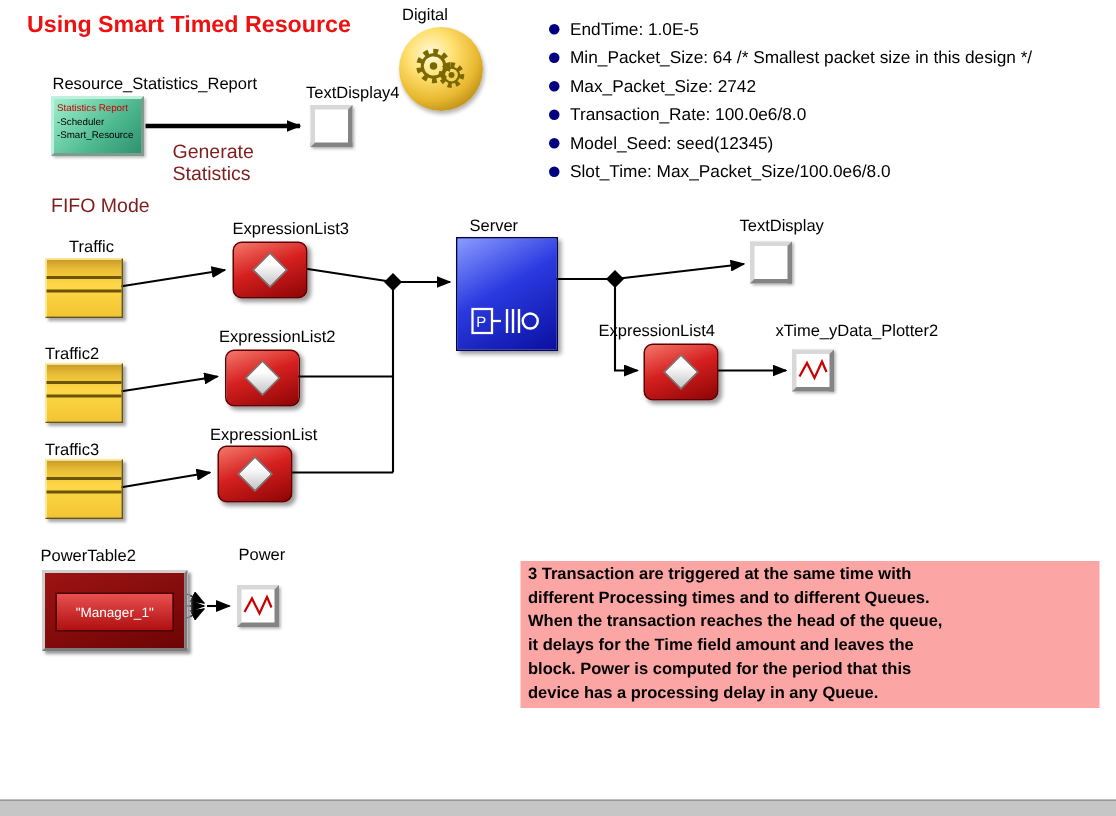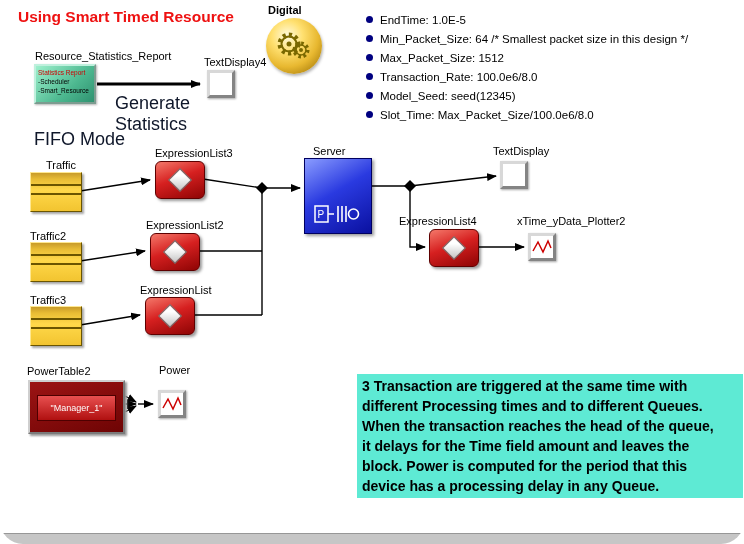--- a/index.html
+++ b/index.html
@@ -1,20 +1,20 @@
 <!DOCTYPE html>
 <html><head>
 <meta charset="utf-8">
 <style>
   html,body{margin:0;padding:0;background:#fff;}
   .canvas{position:relative;width:744px;height:544px;background:#ffffff;overflow:hidden;
-          font-family:"Liberation Sans",sans-serif;color:#000;border-radius:23px;}
+          font-family:"Liberation Sans",sans-serif;color:#000;}
   .abs{position:absolute;}
   .lbl{position:absolute;font-size:11px;white-space:nowrap;}
-  .blue{color:#0f172a;font-size:18px;white-space:pre-line;}
+  .blue{color:#7f1d1d;font-size:13px;white-space:pre-line;}
   .title{position:absolute;left:18px;top:8px;font-size:15.5px;font-weight:bold;color:#ee1111;}
   .params{position:absolute;left:366px;top:10px;text-align:center;}
   .param{display:flex;align-items:center;height:19px;font-size:11.5px;white-space:nowrap;}
   .bullet{width:7px;height:7px;border-radius:50%;background:#000080;margin-right:7px;flex:0 0 auto;}
   .wires{position:absolute;left:0;top:0;pointer-events:none;}
   
   .traffic{position:absolute;width:50px;height:38px;
     background:linear-gradient(180deg,#c89b2a 0%,#e8bc34 16%,#ffd84a 45%,#f2c430 100%);
     border:1px solid #6b5500;border-top-color:#ffe890;border-left-color:#ffe890;
     box-shadow:2px 2px 2px rgba(0,0,0,.35);}
@@ -43,23 +43,23 @@
   .ptable{position:absolute;left:28px;top:380px;width:97px;height:54px;
     background:linear-gradient(160deg,#9c1414,#6e0404);
     border:2px outset #cfcfcf;box-shadow:2px 2px 2px #999;box-sizing:border-box;}
   .ptable .band{position:absolute;left:7px;right:7px;top:13px;height:24px;
     background:linear-gradient(180deg,#e85050,#b01010);border:1px solid #4e0000;
     color:#fff;font-size:9px;text-align:center;line-height:24px;}
   
   .gear{position:absolute;left:266px;top:18px;width:56px;height:56px;border-radius:50%;
     background:radial-gradient(circle at 38% 32%,#fffbe0 0%,#ffe070 30%,#e8b830 60%,#b08410 85%,#8a6400 100%);
     box-shadow:1px 2px 3px rgba(0,0,0,.3);}
-  .note{position:absolute;left:347px;top:374px;width:386px;background:#5eead4;
-    font-size:14px;font-weight:bold;line-height:1.43;padding:2px 5px;box-sizing:border-box;
-    white-space:pre-line;margin-left:10px;}
+  .note{position:absolute;left:347px;top:374px;width:386px;background:#fca5a5;
+    font-size:11px;font-weight:bold;line-height:1.43;padding:2px 5px;box-sizing:border-box;
+    white-space:pre-line;}
   .bottom-bar{position:absolute;left:0;right:0;bottom:0;height:10px;background:#c6c6c6;border-top:1px solid #979797;}
 </style>
 </head>
 <body>
 
 <div class="canvas">
 
   <svg class="wires" width="744" height="544">
     <defs>
       <marker id="ah" markerUnits="userSpaceOnUse" markerWidth="10" markerHeight="8" refX="9" refY="4" orient="auto">
@@ -87,21 +87,21 @@
     <line x1="125" y1="396" x2="136" y2="402" stroke="#000" stroke-width="1.3" marker-end="url(#ah)"></line>
     <line x1="125" y1="404" x2="136" y2="404" stroke="#000" stroke-width="1.3" marker-end="url(#ah)"></line>
     <line x1="125" y1="412" x2="136" y2="406" stroke="#000" stroke-width="1.3" marker-end="url(#ah)"></line>
     <line x1="138" y1="404" x2="153" y2="404" stroke="#000" stroke-width="1.4" marker-end="url(#ah)"></line>
 
     <path d="M262,182 L268,188 L262,194 L256,188 Z" fill="#000"></path>
     <path d="M410,180 L416,186 L410,192 L404,186 Z" fill="#000"></path>
   </svg>
 
   <div class="title">Using Smart Timed Resource</div>
-  <div class="lbl" style="left:268px;top:4px;font-weight:bold;">Digital</div>
+  <div class="lbl" style="left:268px;top:4px;">Digital</div>
   <div class="gear">
     <svg width="56" height="56" viewBox="0 0 56 56">
       <circle cx="23" cy="26" r="9" fill="none" stroke="#7a6800" stroke-width="5" stroke-dasharray="3 3"></circle>
       <circle cx="23" cy="26" r="7.5" fill="none" stroke="#7a6800" stroke-width="2"></circle>
       <circle cx="23" cy="26" r="2.5" fill="#7a6800"></circle>
       <circle cx="35" cy="32" r="6.5" fill="none" stroke="#7a6800" stroke-width="4" stroke-dasharray="2.5 2.5"></circle>
       <circle cx="35" cy="32" r="5" fill="none" stroke="#7a6800" stroke-width="1.5"></circle>
       <circle cx="35" cy="32" r="2" fill="#7a6800"></circle>
     </svg>
   </div>
@@ -110,21 +110,21 @@
     <div class="param">
         <span class="bullet"></span>
         <span>EndTime: 1.0E-5</span>
       </div>
     <div class="param">
         <span class="bullet"></span>
         <span>Min_Packet_Size: 64  /* Smallest packet size in this design */</span>
       </div>
     <div class="param">
         <span class="bullet"></span>
-        <span>Max_Packet_Size: 1512</span>
+        <span>Max_Packet_Size: 2742</span>
       </div>
     <div class="param">
         <span class="bullet"></span>
         <span>Transaction_Rate: 100.0e6/8.0</span>
       </div>
     <div class="param">
         <span class="bullet"></span>
         <span>Model_Seed: seed(12345)</span>
       </div>
     <div class="param">

